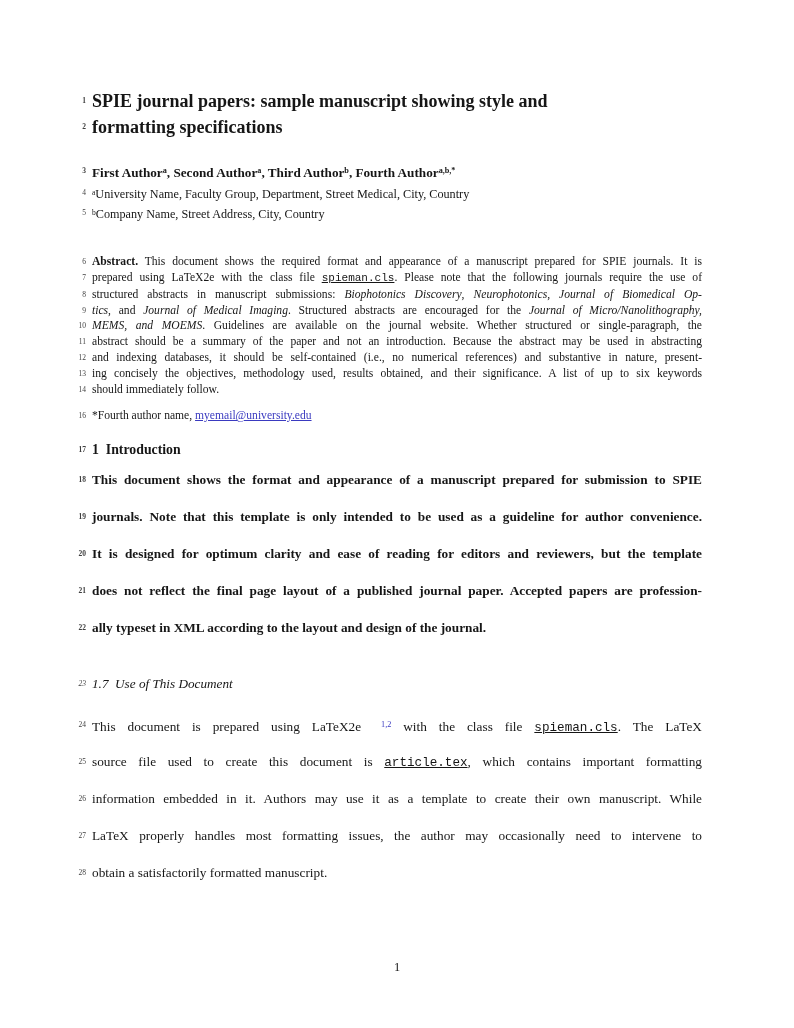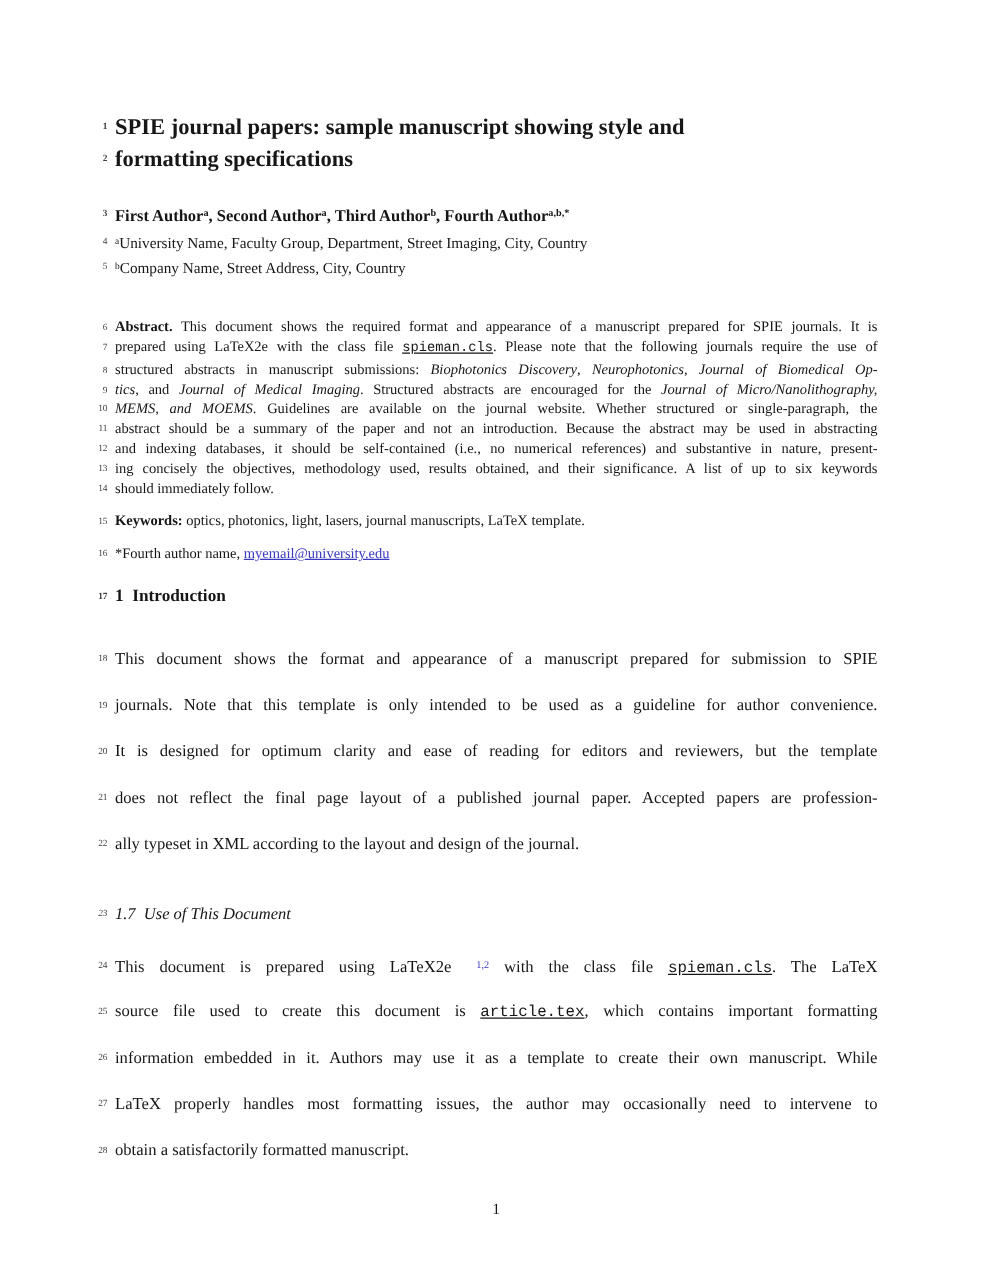--- a/index.html
+++ b/index.html
@@ -28,21 +28,21 @@
   .b-affil{margin-top:1px;}
   .b-affil .line{font-size:12.2px;line-height:18.5px;}
   .b-abstract{margin-top:30px;}
   .b-abstract .line{font-size:11.6px;line-height:15.9px;}
   .b-keywords{margin-top:10px;}
   .b-keywords .line{font-size:11.6px;line-height:16px;}
   .b-footnote{margin-top:10px;}
   .b-footnote .line{font-size:11.6px;line-height:16px;}
   .b-h1{margin-top:16px;}
   .b-h1 .line{font-size:13.8px;font-weight:bold;line-height:19px;}
-  .b-para1{margin-top:32px;}
+  .b-para1{margin-top:12px;font-weight:bold;}
   .b-h2{margin-top:19px;}
   .b-h2 .line{font-size:13.2px;font-style:italic;line-height:18px;}
   .b-para2{margin-top:23px;}
   .b-para .line{font-size:13.3px;height:37px;line-height:17px;}
 
   
   .run-b{font-weight:bold;}
   .run-i{font-style:italic;}
   .run-m{font-family:"Liberation Mono","DejaVu Sans Mono",monospace;font-size:0.95em;text-decoration:underline;}
   .run-sup{font-size:0.62em;vertical-align:0.45em;}
@@ -72,21 +72,21 @@
       </div>
     <div class="block b-authors">
         <div class="line">
           <span class="lnum">3</span>
           <span class="ltext"><span class="run-b">First Author</span><span class="run-bsup">a</span><span class="run-b">, Second Author</span><span class="run-bsup">a</span><span class="run-b">, Third Author</span><span class="run-bsup">b</span><span class="run-b">, Fourth Author</span><span class="run-bsup">a,b,*</span></span>
         </div>
       </div>
     <div class="block b-affil">
         <div class="line">
           <span class="lnum">4</span>
-          <span class="ltext"><span class="run-sup">a</span><span class="run-r">University Name, Faculty Group, Department, Street Imaging, City, Country</span></span>
+          <span class="ltext"><span class="run-sup">a</span><span class="run-r">University Name, Faculty Group, Department, Street Medical, City, Country</span></span>
         </div>
         <div class="line">
           <span class="lnum">5</span>
           <span class="ltext"><span class="run-sup">b</span><span class="run-r">Company Name, Street Address, City, Country</span></span>
         </div>
       </div>
     <div class="block b-abstract">
         <div class="line just">
           <span class="lnum">6</span>
           <span class="ltext"><span class="run-b">Abstract.</span><span class="run-r">  This document shows the required format and appearance of a manuscript prepared for SPIE journals. It is</span></span>
@@ -115,26 +115,20 @@
           <span class="lnum">12</span>
           <span class="ltext"><span class="run-r">and indexing databases, it should be self-contained (i.e., no numerical references) and substantive in nature, present-</span></span>
         </div>
         <div class="line just">
           <span class="lnum">13</span>
           <span class="ltext"><span class="run-r">ing concisely the objectives, methodology used, results obtained, and their significance. A list of up to six keywords</span></span>
         </div>
         <div class="line">
           <span class="lnum">14</span>
           <span class="ltext"><span class="run-r">should immediately follow.</span></span>
-        </div>
-      </div>
-    <div class="block b-keywords">
-        <div class="line">
-          <span class="lnum">15</span>
-          <span class="ltext"><span class="run-b">Keywords:</span><span class="run-r"> optics, photonics, light, lasers, journal manuscripts, LaTeX template.</span></span>
         </div>
       </div>
     <div class="block b-footnote">
         <div class="line">
           <span class="lnum">16</span>
           <span class="ltext"><span class="run-r">*Fourth author name, </span><span class="run-a">myemail@university.edu</span></span>
         </div>
       </div>
     <div class="block b-h1">
         <div class="line">

